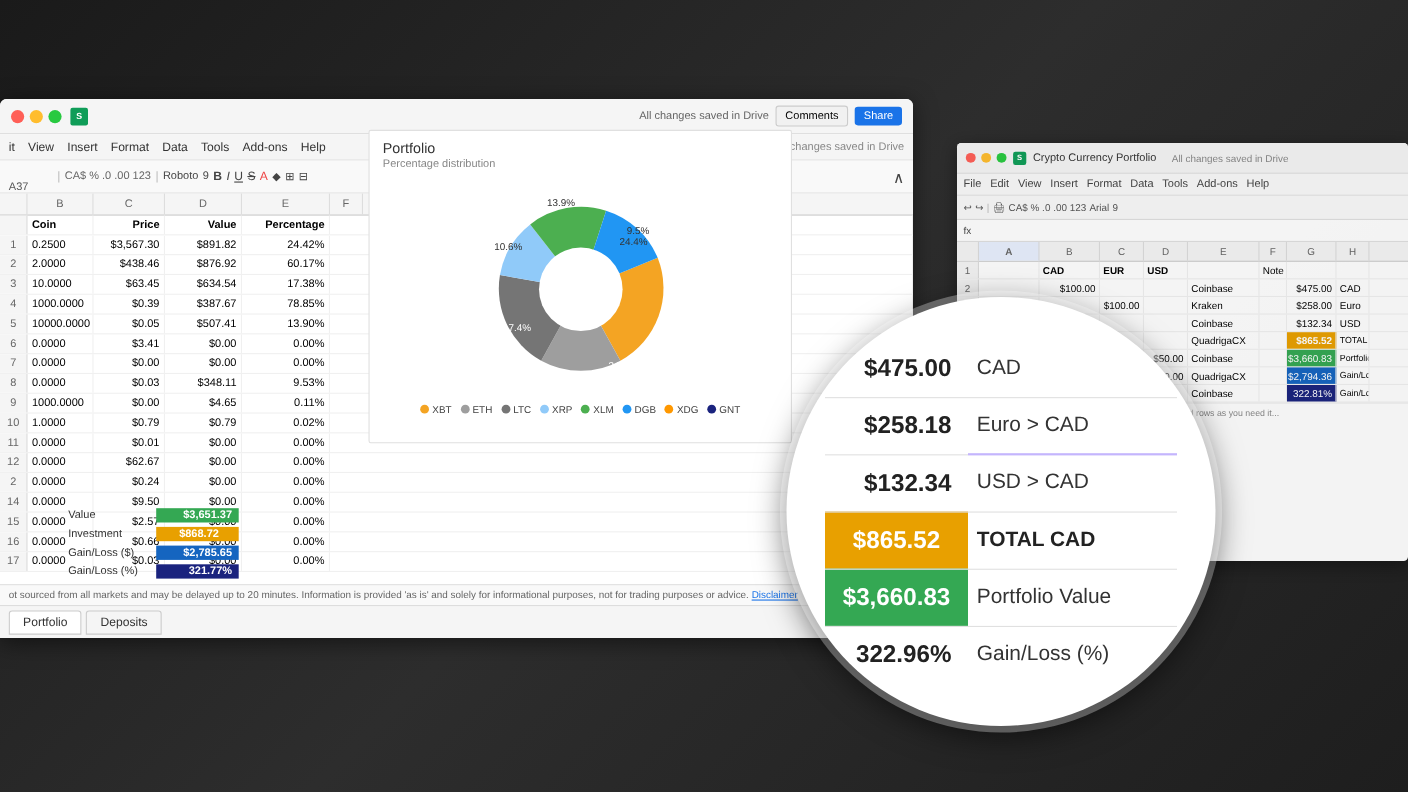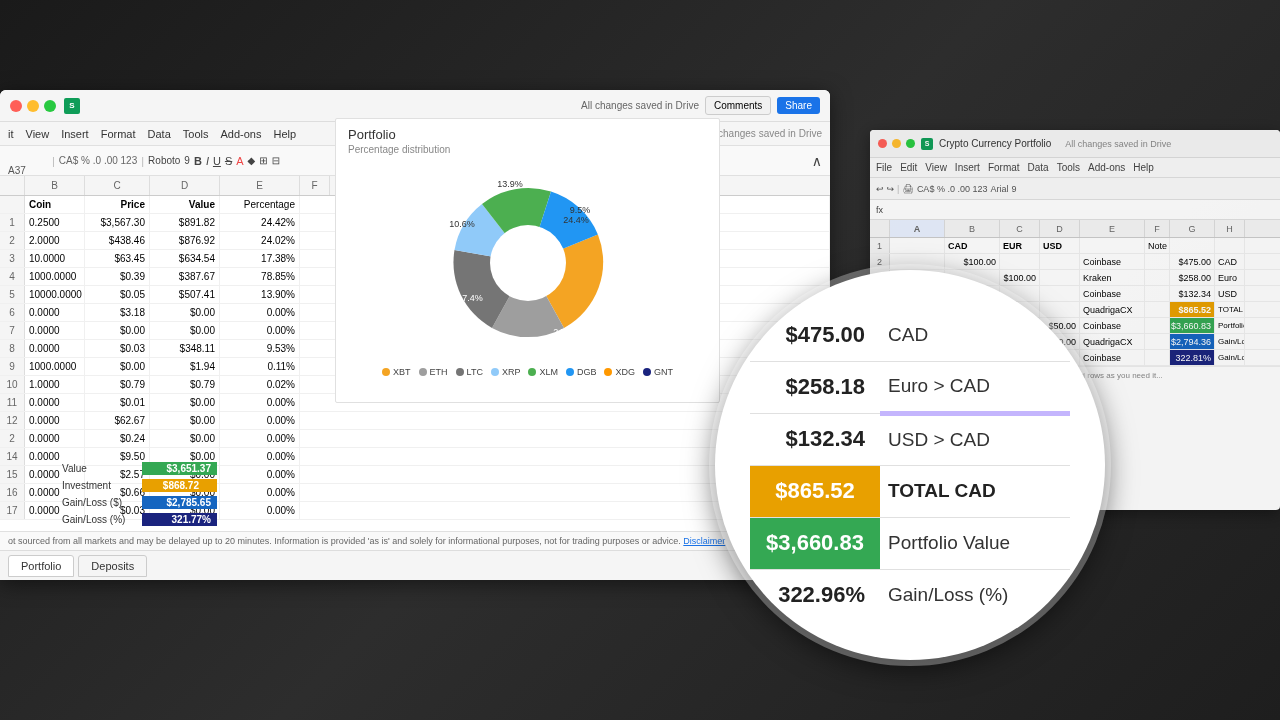--- a/index.html
+++ b/index.html
@@ -436,39 +436,39 @@
       <div class="col-header" style="width:30px;">F</div>
       <div class="col-header" style="width:280px;">G</div>
       <div class="col-header" style="width:30px;">H</div>
     </div>
 
     <div class="sheet-row">
       <div class="row-num"></div>
       <div class="cell cell-b" style="font-weight:bold;font-size:10px;">Coin</div>
       <div class="cell cell-c right" style="font-weight:bold;">Price</div>
       <div class="cell cell-d right" style="font-weight:bold;">Value</div>
-      <div class="cell cell-e right" style="font-weight:normal;">Percentage</div>
+      <div class="cell cell-e right" style="font-weight:bold;">Percentage</div>
       <div class="cell" style="flex:1;"></div>
     </div>
 
     <div class="sheet-rows" id="data-rows-container">
         <div class="sheet-row">
       <div class="row-num">1</div>
       <div class="cell cell-b">0.2500</div>
       <div class="cell cell-c right">$3,567.30</div>
       <div class="cell cell-d right">$891.82</div>
       <div class="cell cell-e right">24.42%</div>
       <div class="cell" style="flex:1;"></div>
     </div>
         <div class="sheet-row">
       <div class="row-num">2</div>
       <div class="cell cell-b">2.0000</div>
       <div class="cell cell-c right">$438.46</div>
       <div class="cell cell-d right">$876.92</div>
-      <div class="cell cell-e right">24.02%</div>
+      <div class="cell cell-e right">60.17%</div>
       <div class="cell" style="flex:1;"></div>
     </div>
         <div class="sheet-row">
       <div class="row-num">3</div>
       <div class="cell cell-b">10.0000</div>
       <div class="cell cell-c right">$63.45</div>
       <div class="cell cell-d right">$634.54</div>
       <div class="cell cell-e right">17.38%</div>
       <div class="cell" style="flex:1;"></div>
     </div>
@@ -484,21 +484,21 @@
       <div class="row-num">5</div>
       <div class="cell cell-b">10000.0000</div>
       <div class="cell cell-c right">$0.05</div>
       <div class="cell cell-d right">$507.41</div>
       <div class="cell cell-e right">13.90%</div>
       <div class="cell" style="flex:1;"></div>
     </div>
         <div class="sheet-row">
       <div class="row-num">6</div>
       <div class="cell cell-b">0.0000</div>
-      <div class="cell cell-c right">$3.18</div>
+      <div class="cell cell-c right">$3.41</div>
       <div class="cell cell-d right">$0.00</div>
       <div class="cell cell-e right">0.00%</div>
       <div class="cell" style="flex:1;"></div>
     </div>
         <div class="sheet-row">
       <div class="row-num">7</div>
       <div class="cell cell-b">0.0000</div>
       <div class="cell cell-c right">$0.00</div>
       <div class="cell cell-d right">$0.00</div>
       <div class="cell cell-e right">0.00%</div>
@@ -509,21 +509,21 @@
       <div class="cell cell-b">0.0000</div>
       <div class="cell cell-c right">$0.03</div>
       <div class="cell cell-d right">$348.11</div>
       <div class="cell cell-e right">9.53%</div>
       <div class="cell" style="flex:1;"></div>
     </div>
         <div class="sheet-row">
       <div class="row-num">9</div>
       <div class="cell cell-b">1000.0000</div>
       <div class="cell cell-c right">$0.00</div>
-      <div class="cell cell-d right">$1.94</div>
+      <div class="cell cell-d right">$4.65</div>
       <div class="cell cell-e right">0.11%</div>
       <div class="cell" style="flex:1;"></div>
     </div>
         <div class="sheet-row">
       <div class="row-num">10</div>
       <div class="cell cell-b">1.0000</div>
       <div class="cell cell-c right">$0.79</div>
       <div class="cell cell-d right">$0.79</div>
       <div class="cell cell-e right">0.02%</div>
       <div class="cell" style="flex:1;"></div>
@@ -835,21 +835,21 @@
     <table style="width:320px;border-collapse:collapse;">
 
       <tbody>
           <tr>
         <td style="width:130px;text-align:right;padding-right:15px;font-size:22px;font-weight:bold;color:#222;border-bottom:1px solid #e0e0e0;height:52px;">$475.00</td>
         <td style="font-size:19px;color:#333;border-bottom:1px solid #e0e0e0;padding-left:8px;">CAD</td>
       </tr>
 
       <tr>
         <td style="width:130px;text-align:right;padding-right:15px;font-size:22px;font-weight:bold;color:#222;border-bottom:1px solid #e0e0e0;height:52px;">$258.18</td>
-        <td style="font-size:19px;color:#333;border-bottom:5px solid #c4b5fd;padding-left:8px;">Euro &gt; CAD</td>
+        <td style="font-size:19px;color:#333;border-bottom:2px solid #c4b5fd;padding-left:8px;">Euro &gt; CAD</td>
       </tr>
 
       <tr>
         <td style="width:130px;text-align:right;padding-right:15px;font-size:22px;font-weight:bold;color:#222;border-bottom:1px solid #e0e0e0;height:52px;">$132.34</td>
         <td style="font-size:19px;color:#333;border-bottom:1px solid #e0e0e0;padding-left:8px;">USD &gt; CAD</td>
       </tr>
 
       <tr>
         <td style="width:130px;text-align:center;font-size:22px;font-weight:bold;color:white;background:#e8a000;border-bottom:1px solid #e0e0e0;height:52px;">$865.52</td>
         <td style="font-size:19px;color:#222;border-bottom:1px solid #e0e0e0;padding-left:8px;font-weight:bold;">TOTAL CAD</td>

